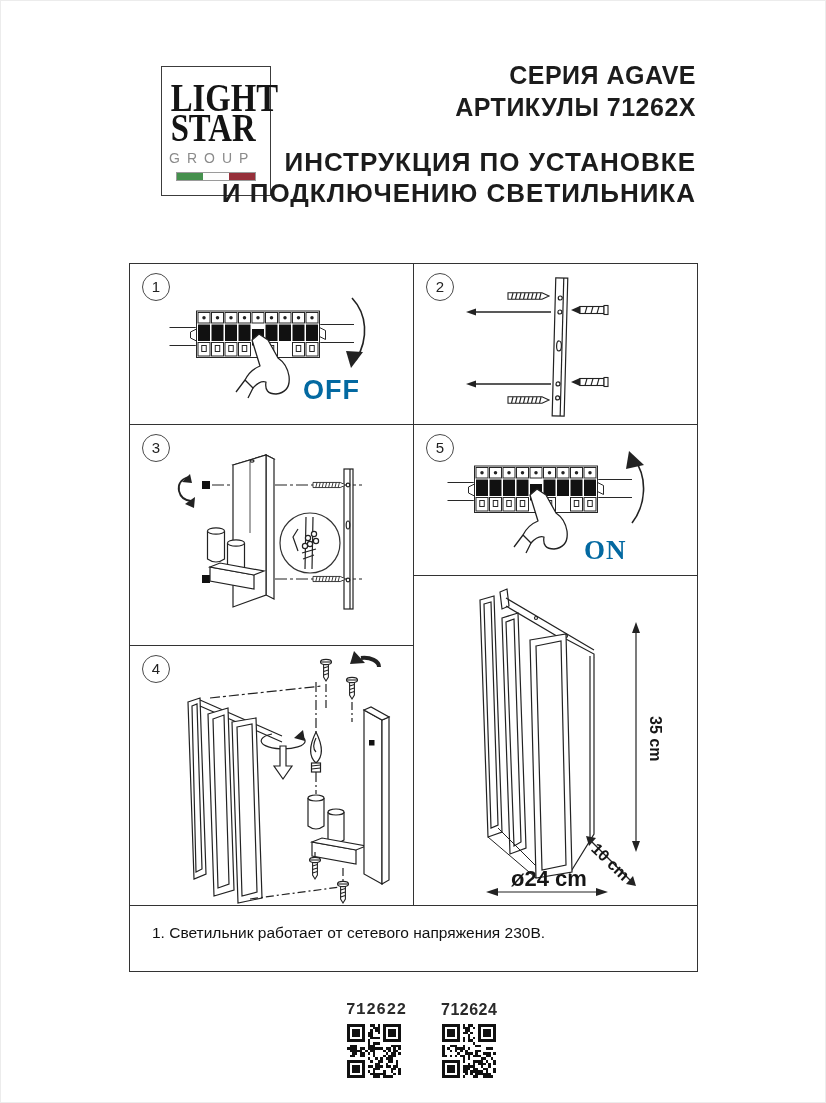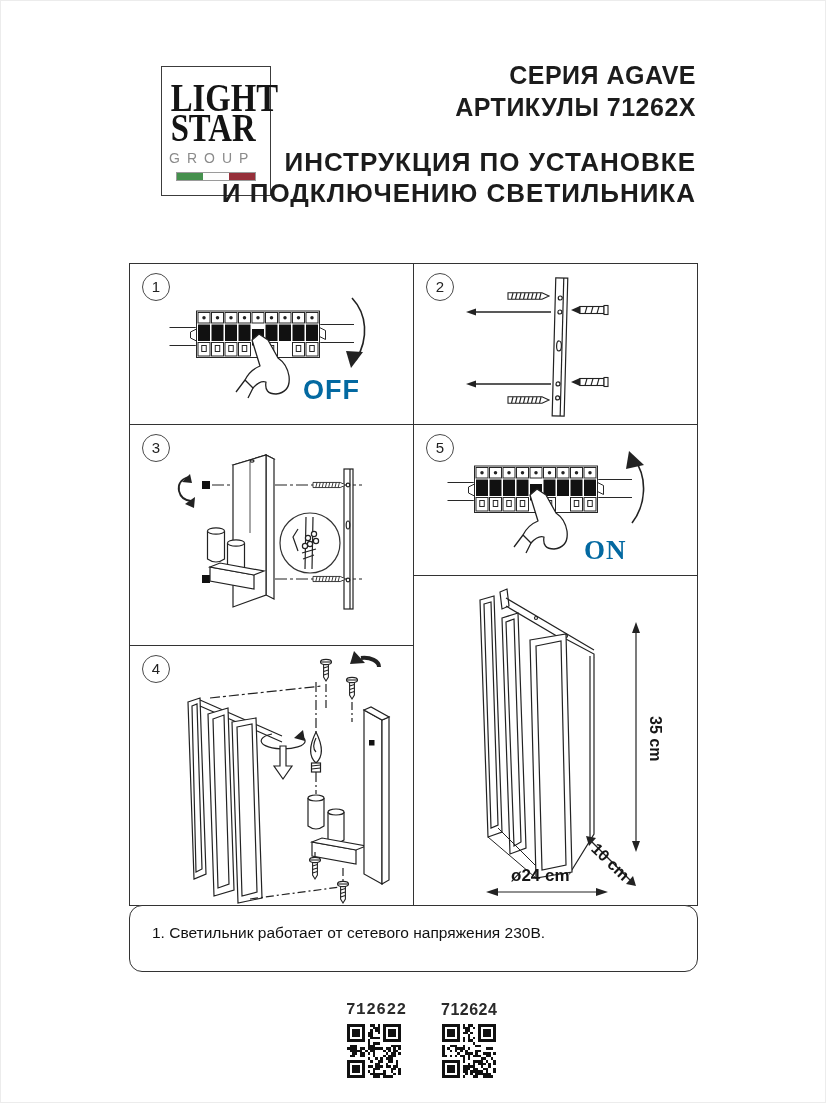--- a/index.html
+++ b/index.html
@@ -22,32 +22,32 @@
   .title2{top:177px;font-size:26px;letter-spacing:1px;}
   
   .cell{position:absolute;border:1px solid #333;box-sizing:border-box;background:#fff;}
   .c1{left:128px;top:262px;width:285px;height:162px;}
   .c2{left:412px;top:262px;width:285px;height:162px;}
   .c3{left:128px;top:423px;width:285px;height:222px;}
   .c5{left:412px;top:423px;width:285px;height:152px;}
   .c4{left:128px;top:644px;width:285px;height:261px;}
   .c6{left:412px;top:574px;width:285px;height:331px;}
   .notes{left:128px;top:904px;width:569px;height:67px;padding:14px 0 0 22px;
-         font-size:15.5px;line-height:26px;color:#111;border-radius:13px;}
+         font-size:15.5px;line-height:26px;color:#111;}
   .cell svg.art{position:absolute;left:0;top:0;}
   .step-circle{position:absolute;left:12px;top:9px;width:28px;height:28px;border:1.6px solid #4a4a4a;
                border-radius:50%;box-sizing:border-box;text-align:center;line-height:25px;
                font-size:15px;color:#222;background:#fff;z-index:2;}
   .lbl{position:absolute;font-weight:600;color:#0369a1;z-index:2;white-space:nowrap;}
   .off-lbl{left:173px;top:111px;font-size:27px;letter-spacing:1px;}
   .on-lbl{left:170px;top:110px;font-size:27px;letter-spacing:1px;font-family:Liberation Serif, serif;}
   .dim{position:absolute;font-weight:700;font-size:16px;color:#161616;z-index:2;white-space:nowrap;}
   .dim-h{left:250px;top:140px;transform:rotate(90deg);transform-origin:0 0;}
   .dim-d{left:186px;top:264px;transform:rotate(44deg);transform-origin:0 0;}
-  .dim-w{left:97px;top:290px;width:70px;text-align:left;font-size:17px;}
+  .dim-w{left:97px;top:290px;width:70px;text-align:left;font-size:22px;}
   
   .footer-col{position:absolute;top:1000px;width:56px;text-align:center;}
   .fc1{left:345px;font-family:Liberation Mono, monospace;} .fc2{left:440px;}
   .art-code{font-size:16px;font-weight:700;letter-spacing:.5px;color:#2a2a2a;display:block;margin-bottom:5px;}
   .qr{width:54px;height:54px;display:block;margin:0 auto;shape-rendering:crispEdges;}
 </style>
 </head>
 <body>
 
 <div class="page">

